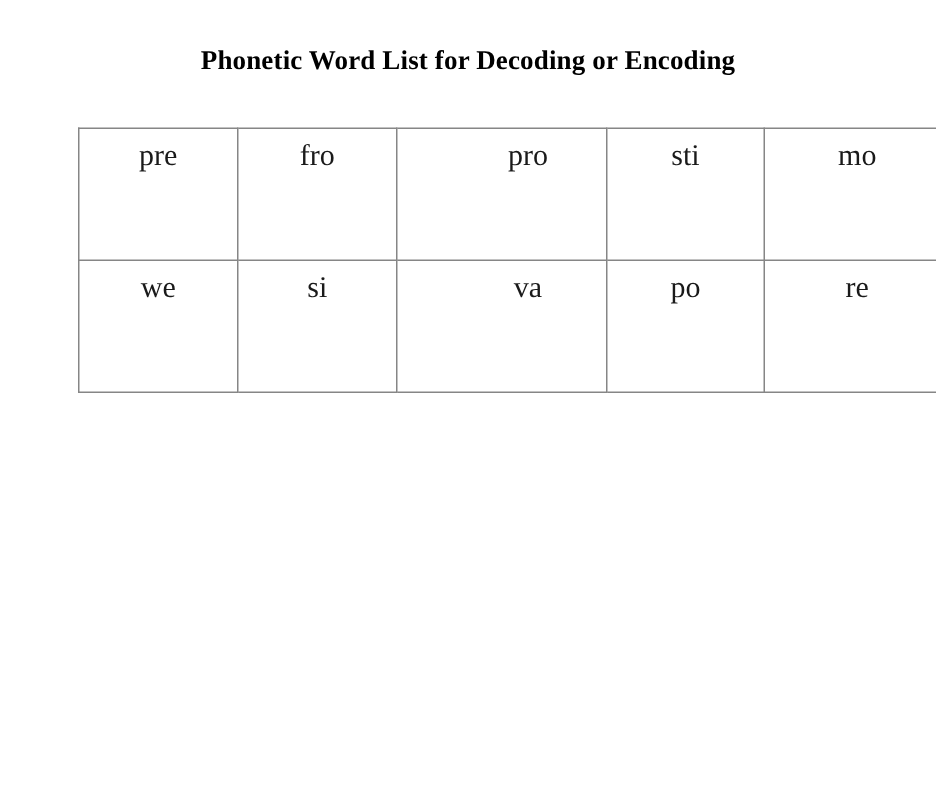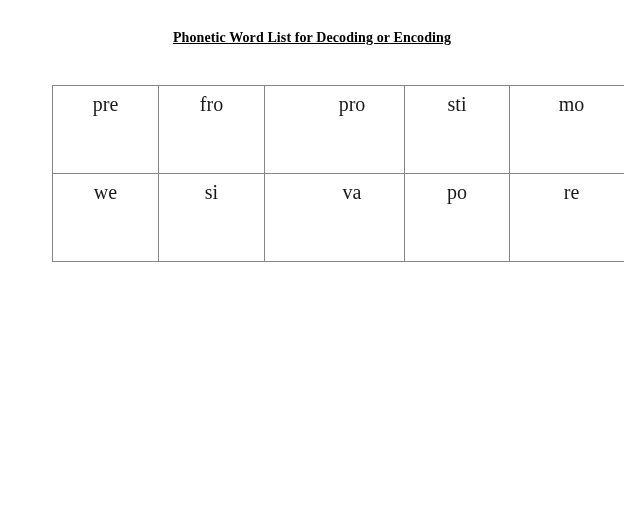--- a/index.html
+++ b/index.html
@@ -22,26 +22,25 @@
     background: #ffffff;
   }
 
   .doc-title {
     position: absolute;
     left: 0;
     top: 30px;
     width: 624px;
     text-align: center;
     font-family: "Liberation Serif", "DejaVu Serif", serif;
-    font-size: 14px;
+    font-size: 18px;
     font-weight: bold;
     letter-spacing: 0.1px;
     color: #000000;
     white-space: nowrap;
-    text-decoration: underline;
   }
 
   .word-table {
     position: absolute;
     left: 52px;
     top: 85px;
     width: 531px;
     border-collapse: collapse;
     table-layout: fixed;
   }

